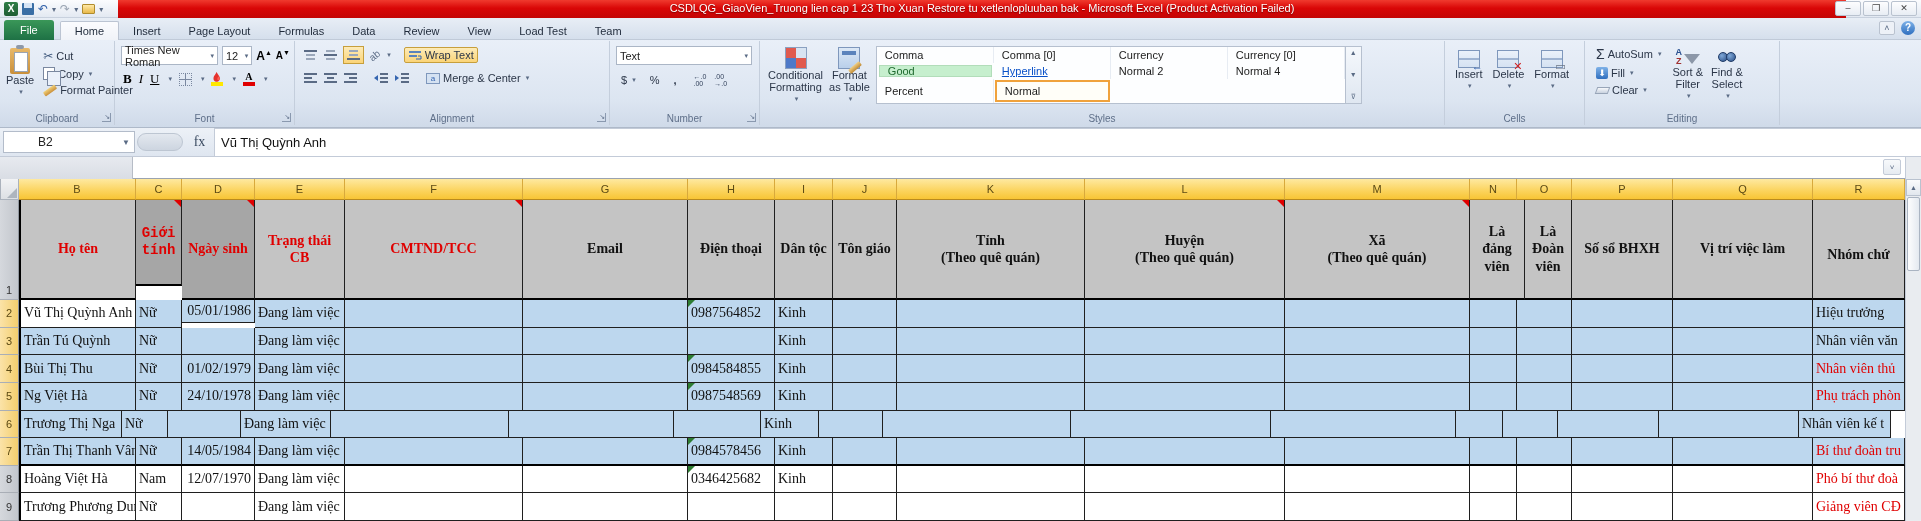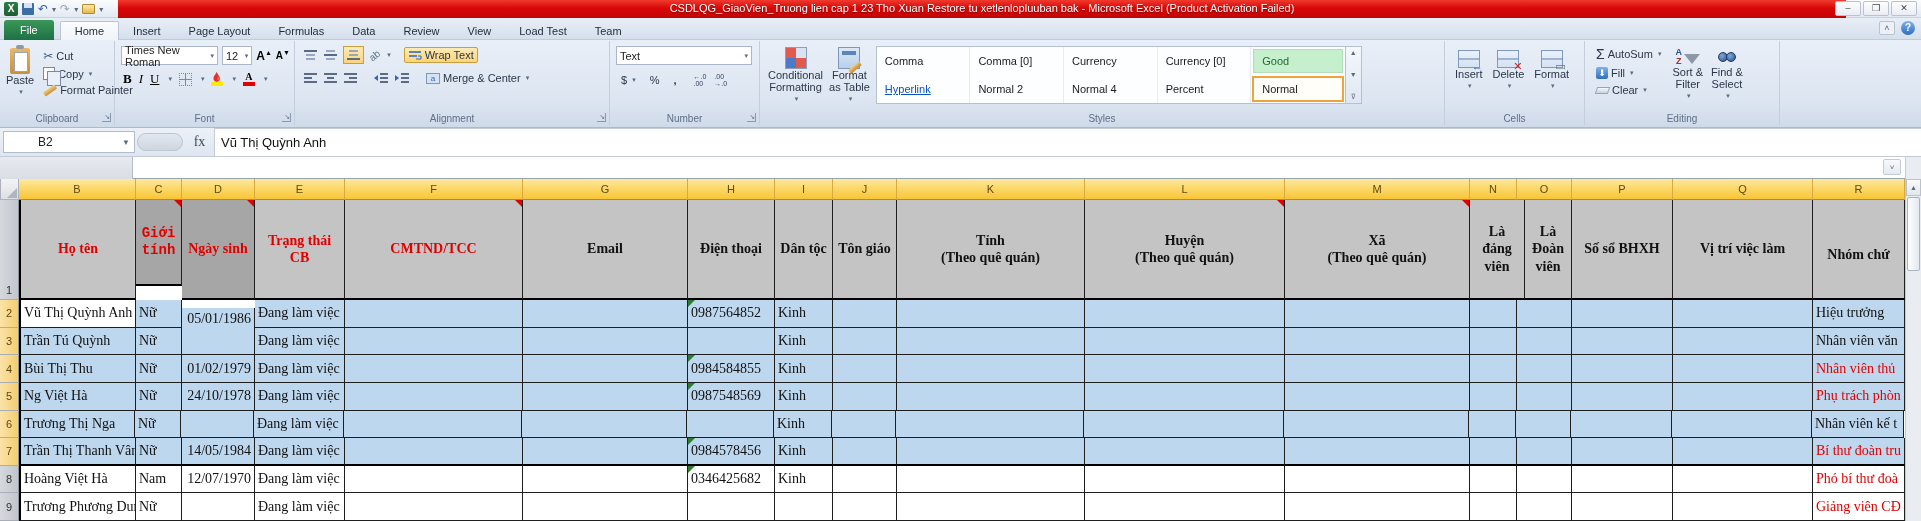--- a/index.html
+++ b/index.html
@@ -64,21 +64,21 @@
   .bar-y { width:12px; height:4px; background:#FFE800; }
   .bar-r { width:12px; height:4px; background:#E00000; }
   .fontAZ { font-size:12px; font-weight:bold; }
   .fontAZ sup { font-size:7px; }
 
   
   .alic { display:inline-block; }
   .alic svg { display:block; }
 
   
-  .gallery { background:#FDFEFF; border:1px solid #B6C0CF; display:grid; grid-template-columns:repeat(5,1fr); grid-template-rows:1fr 1fr; }
+  .gallery { background:#FDFEFF; border:1px solid #B6C0CF; display:grid; grid-template-columns:repeat(4,1fr); grid-template-rows:1fr 1fr; }
   .gitem { font-size:11px; padding:3px 8px; display:flex; align-items:center; color:#1C1C1C; border-right:1px solid #E7ECF3; white-space:nowrap; overflow:hidden; }
   .gitem.good { background:#C6EFCE; color:#1F6B2F; margin:2px; border:1px solid #B2DDBA; }
   .gitem.normal-sel { border:2px solid #F0A23C; background:#FFFEF8; margin:1px; }
   .gitem.hyperlink { color:#0850C8; text-decoration:underline; }
   .gscroll { display:flex; flex-direction:column; justify-content:space-between; width:16px; border:1px solid #B6C0CF; border-left:none; background:linear-gradient(#F5F8FC,#DFE7F1); font-size:7px; color:#5A6B85; text-align:center; padding:2px 0; }
 
   .ic-cf { width:22px; height:22px; display:grid; grid-template-columns:1fr 1fr; grid-template-rows:1fr 1fr; border:1px solid #8AA0C0; }
   .ic-cf i:nth-child(1){background:#E05A4E;} .ic-cf i:nth-child(2){background:#D8E4F2;}
   .ic-cf i:nth-child(3){background:#4E79C8;} .ic-cf i:nth-child(4){background:#E05A4E;}
   .ic-fat { width:22px; height:22px; background:linear-gradient(#DCE8F6,#B9CFEA); border:1px solid #7E97BC; position:relative; }
@@ -501,21 +501,21 @@
           <div class="cell hcell" style="width: 55px; height: 100px;"><span style="width: 100%;">Là đảng viên</span></div>
           <div class="cell hcell" style="width: 47px; height: 100px;"><span style="width: 100%;">Là Đoàn viên</span></div>
           <div class="cell hcell" style="width: 101px; height: 100px;"><span style="width: 100%;">Số sổ BHXH</span></div>
           <div class="cell hcell" style="width: 140px; height: 100px;"><span style="width: 100%;">Vị trí việc làm</span></div>
           <div class="cell hcell" style="width: 92px; height: 100px;"><span style="width: 100%; margin-top: 11px;">Nhóm chứ</span></div>
         </div>
         <div class="gridrow" style="height: 27.625px;">
           <div class="rowhdr sel">2</div>
           <div class="cell sel activecell leftedge" style="width: 117px; height: 27.625px;">Vũ Thị Quỳnh Anh</div>
           <div class="cell sel" style="width: 46px; height: 27.625px;">Nữ</div>
-          <div class="cell sel num" style="width: 73px; height: 23px; margin-top: 8px;">05/01/1986</div>
+          <div class="cell sel num" style="width: 73px; height: 23px;">05/01/1986</div>
           <div class="cell sel" style="width: 90px; height: 27.625px;">Đang làm việc</div>
           <div class="cell sel" style="width: 178px; height: 27.625px;"></div>
           <div class="cell sel" style="width: 165px; height: 27.625px;"></div>
           <div class="cell sel" style="width: 87px; height: 27.625px;">0987564852<i class="tri-green"></i></div>
           <div class="cell sel" style="width: 58px; height: 27.625px;">Kinh</div>
           <div class="cell sel" style="width: 64px; height: 27.625px;"></div>
           <div class="cell sel" style="width: 188px; height: 27.625px;"></div>
           <div class="cell sel" style="width: 200px; height: 27.625px;"></div>
           <div class="cell sel" style="width: 185px; height: 27.625px;"></div>
           <div class="cell sel" style="width: 47px; height: 27.625px;"></div>
@@ -579,21 +579,21 @@
           <div class="cell sel" style="width: 200px; height: 27.625px;"></div>
           <div class="cell sel" style="width: 185px; height: 27.625px;"></div>
           <div class="cell sel" style="width: 47px; height: 27.625px;"></div>
           <div class="cell sel" style="width: 55px; height: 27.625px;"></div>
           <div class="cell sel" style="width: 101px; height: 27.625px;"></div>
           <div class="cell sel" style="width: 140px; height: 27.625px;"></div>
           <div class="cell sel redtx" style="width: 92px; height: 27.625px;">Phụ trách phòn</div>
         </div>
         <div class="gridrow" style="height: 27.625px;">
           <div class="rowhdr sel">6</div>
-          <div class="cell sel leftedge" style="width: 116px; height: 27.625px; text-align: center;">Trương Thị Nga</div>
+          <div class="cell sel leftedge" style="width: 103px; height: 27.625px; text-align: center;">Trương Thị Nga</div>
           <div class="cell sel" style="width: 46px; height: 27.625px;">Nữ</div>
           <div class="cell sel num" style="width: 73px; height: 27.625px;"></div>
           <div class="cell sel" style="width: 90px; height: 27.625px;">Đang làm việc</div>
           <div class="cell sel" style="width: 178px; height: 27.625px;"></div>
           <div class="cell sel" style="width: 165px; height: 27.625px;"></div>
           <div class="cell sel" style="width: 87px; height: 27.625px;"></div>
           <div class="cell sel" style="width: 58px; height: 27.625px;">Kinh</div>
           <div class="cell sel" style="width: 64px; height: 27.625px;"></div>
           <div class="cell sel" style="width: 188px; height: 27.625px;"></div>
           <div class="cell sel" style="width: 200px; height: 27.625px;"></div>

